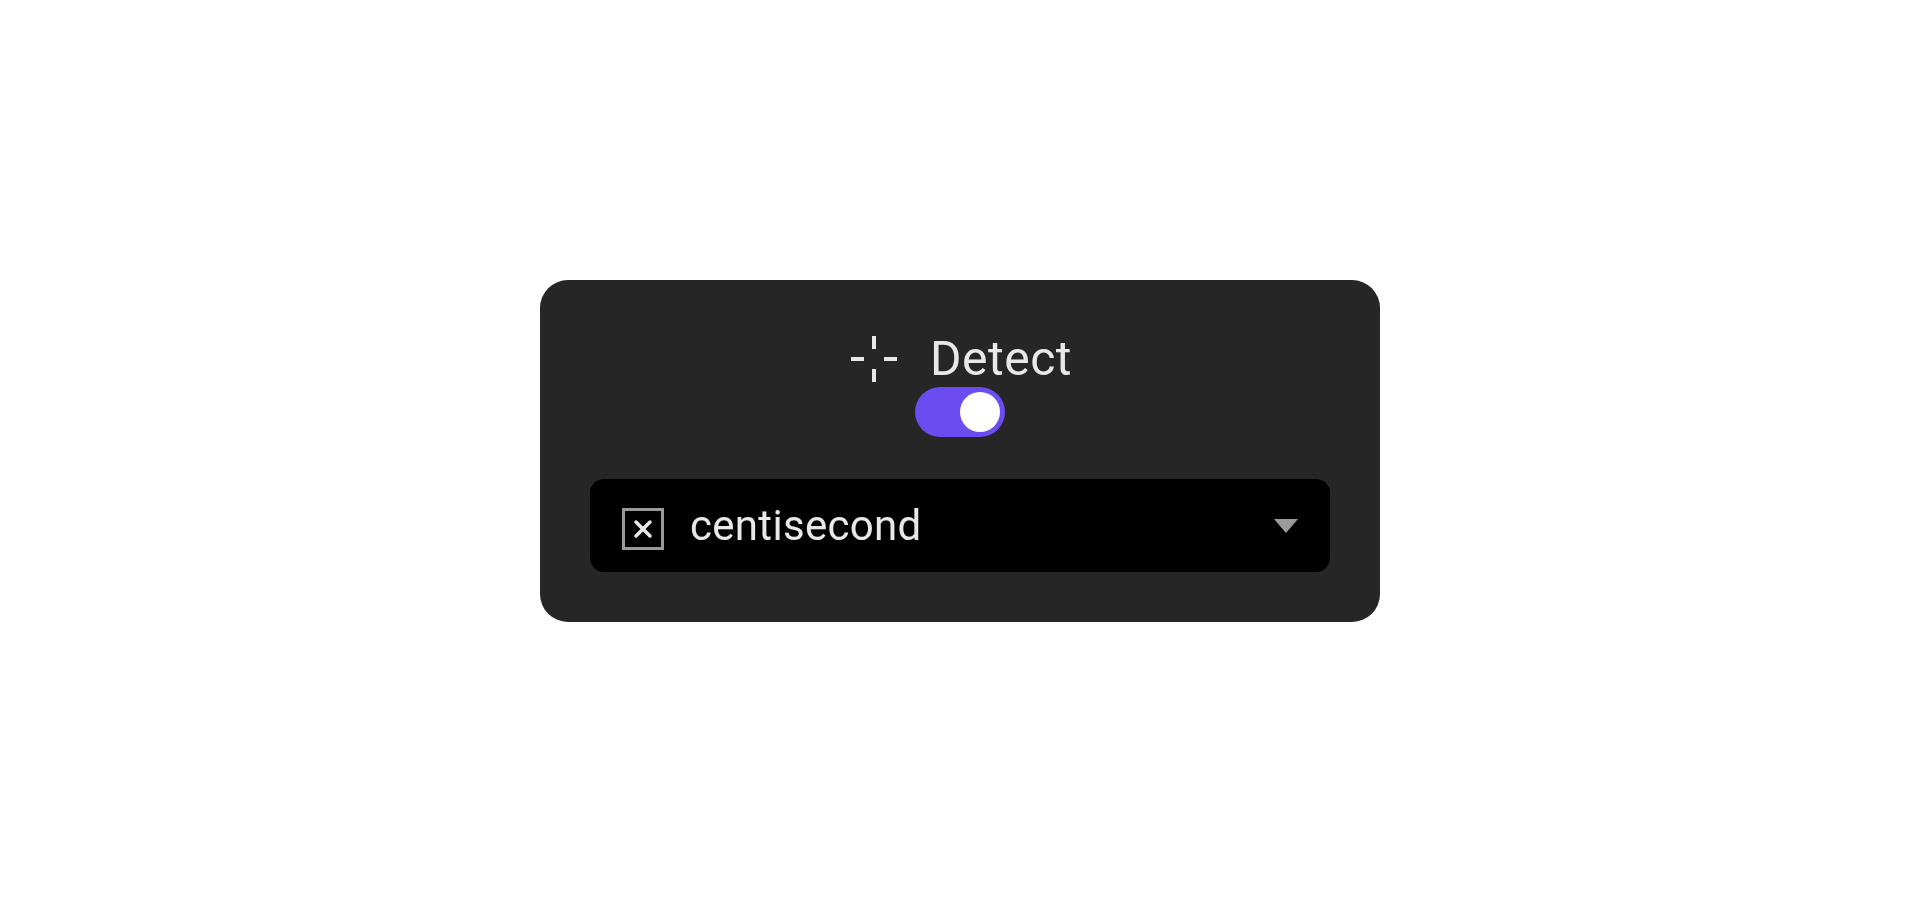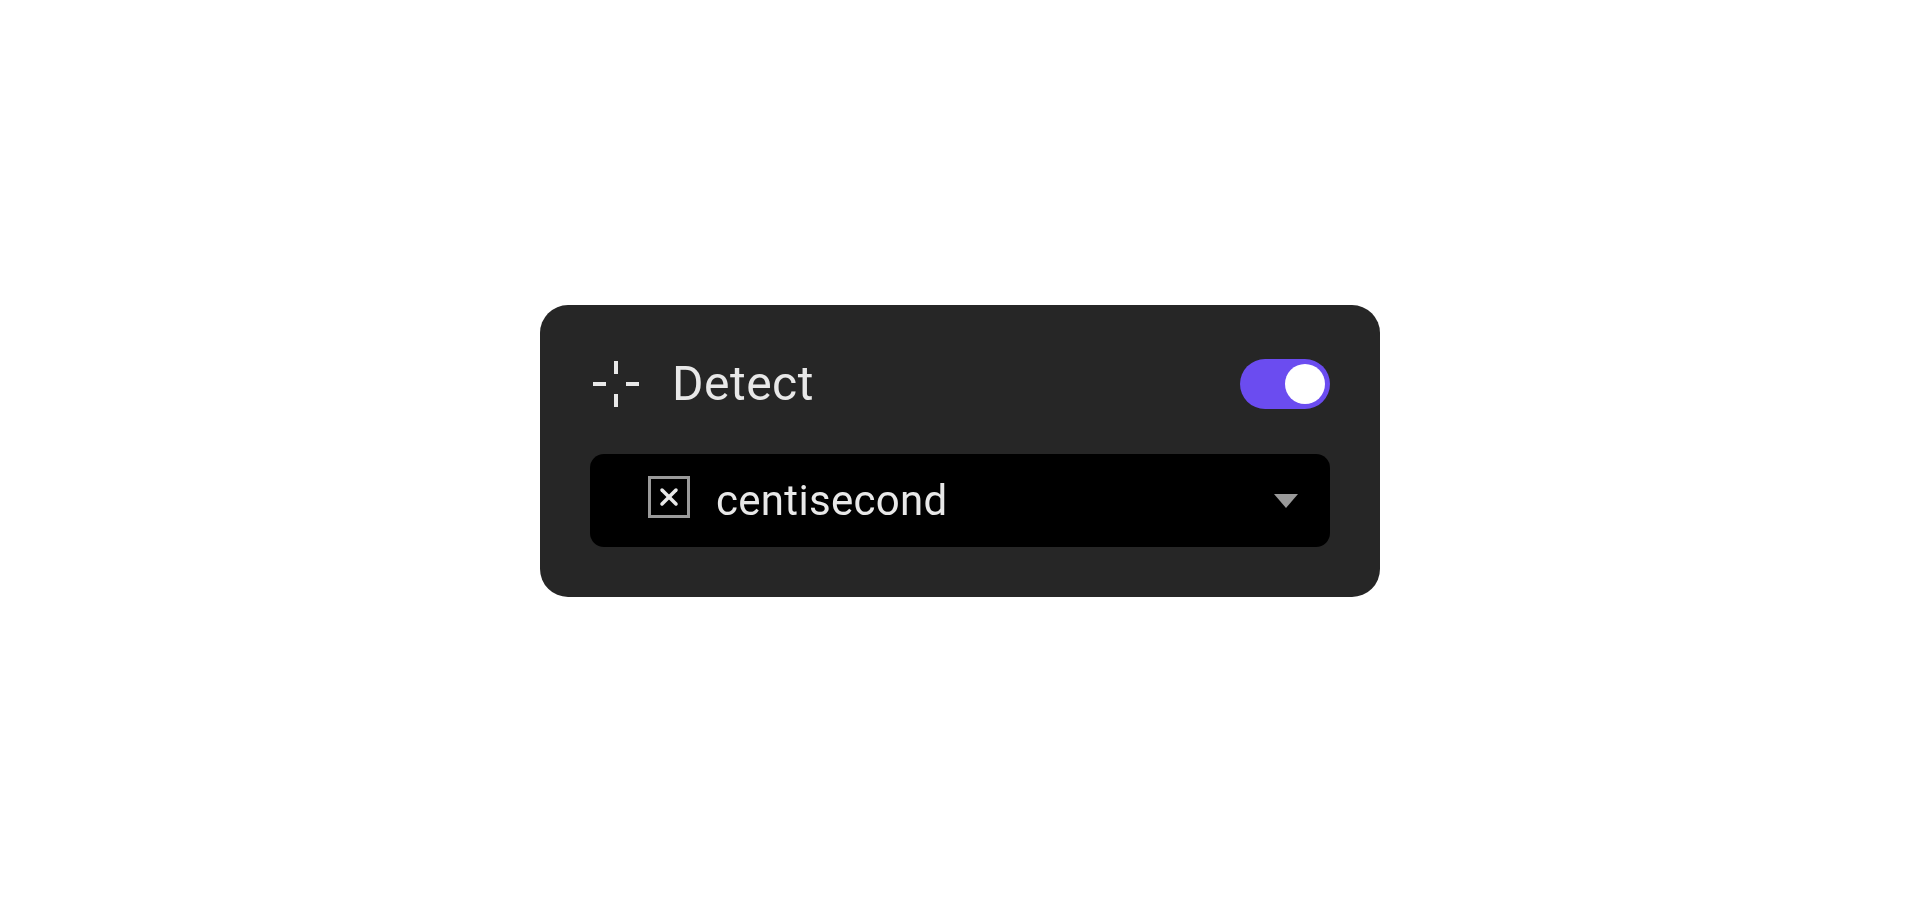--- a/index.html
+++ b/index.html
@@ -25,20 +25,21 @@
       width: 840px;
       display: flex;
       flex-direction: column;
       gap: 42px;
     }
 
     .header-row {
       display: flex;
       align-items: center;
       justify-content: space-between;
+      flex-direction: column;
     }
 
     .header-left {
       display: flex;
       align-items: center;
       gap: 30px;
     }
 
     .crosshair-icon {
       width: 52px;
@@ -82,23 +83,22 @@
       border-radius: 14px;
       padding: 22px 32px;
       display: flex;
       align-items: center;
       justify-content: space-between;
       cursor: pointer;
     }
 
     .dropdown-left {
       display: flex;
-      align-items: flex-start;
+      align-items: flex-end;
       gap: 26px;
-      margin-left: 26px;
     }
 
     .x-box-icon {
       width: 42px;
       height: 42px;
       border: 3px solid #9a9a9a;
       display: flex;
       align-items: center;
       justify-content: center;
       color: #e8e8e8;

